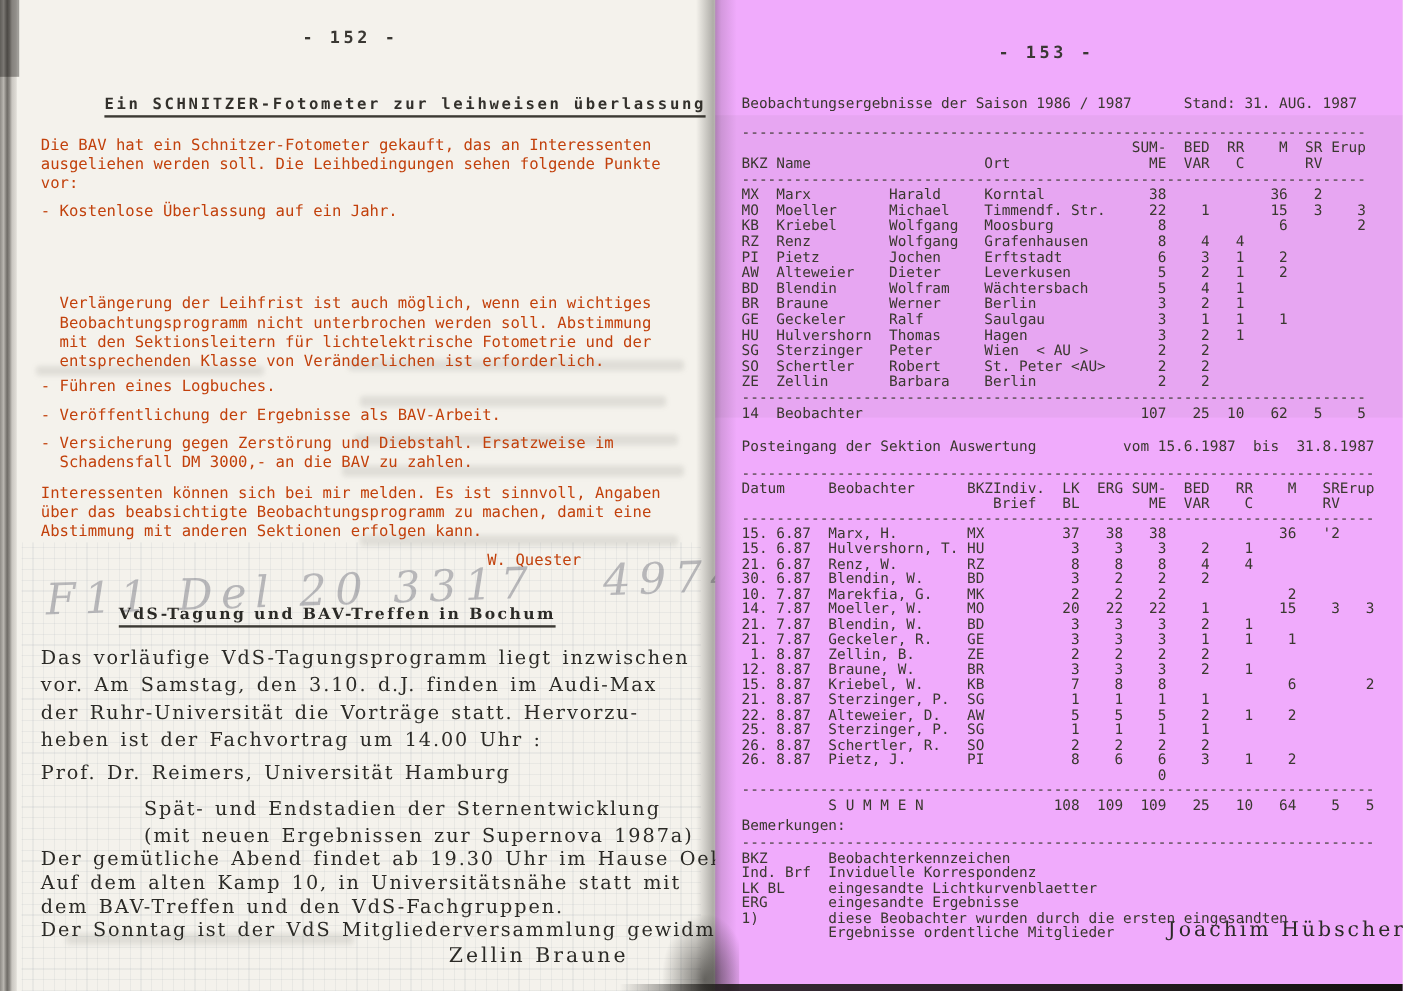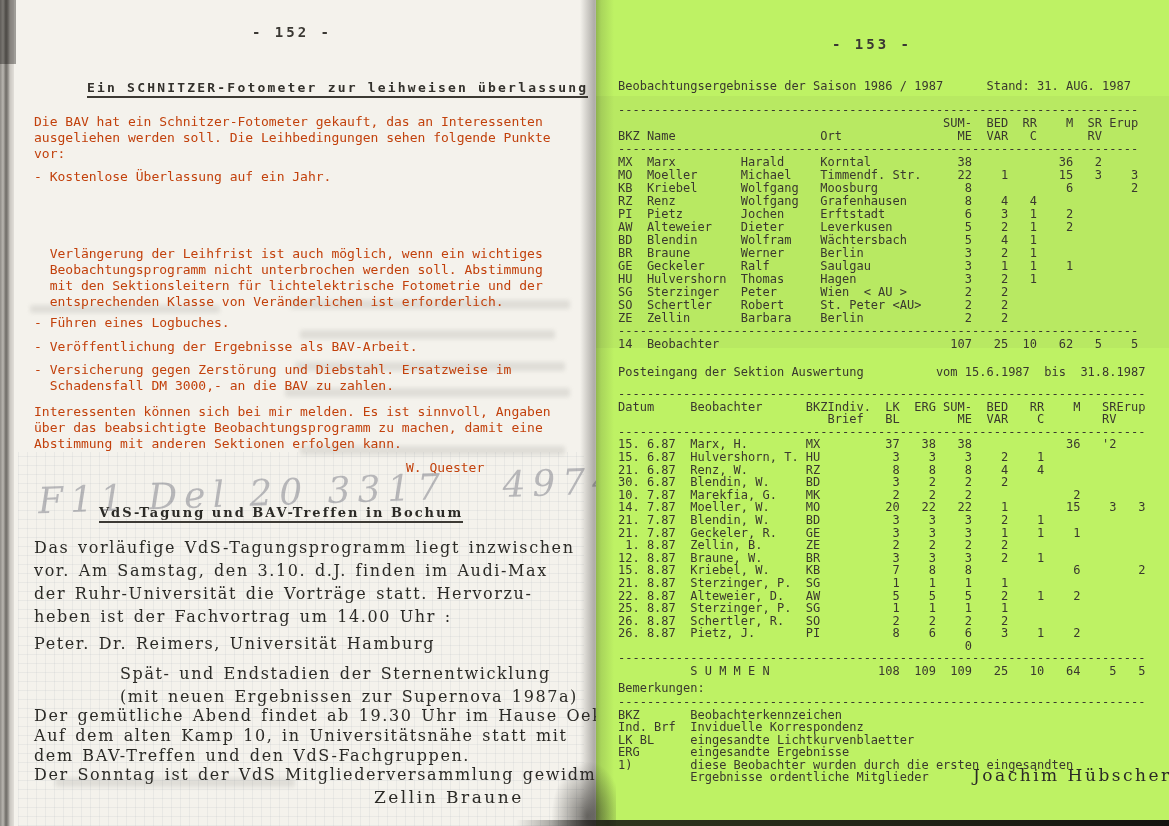--- a/index.html
+++ b/index.html
@@ -4,21 +4,21 @@
 <style>
   html,body{margin:0;padding:0;}
   body{
     width:1169px;height:826px;position:relative;overflow:hidden;
     background:#efede8;
     font-family:"DejaVu Sans Mono",monospace;
   }
   .abs{position:absolute;}
   .page{position:absolute;top:0;height:826px;}
   #left-page{left:0;width:596px;background:#f4f2ec;}
-  #right-page{left:596px;width:573px;background:#bef264;}
+  #right-page{left:596px;width:573px;background:#f0abfc;}
   .band{position:absolute;background:rgba(90,86,78,0.055);}
   .mono{font-family:"DejaVu Sans Mono",monospace;color:#c2410c;white-space:pre;}
   .m13{font-size:13px;line-height:16px;}
   .tbl{font-size:12px;line-height:13px;color:#3a382f;white-space:pre;}
   .tbl2{line-height:12.6px;}
   .rem{line-height:12.5px;}
   .serif{font-family:"DejaVu Serif",serif;color:#2b2a26;white-space:pre;}
   .a2{font-size:16px;line-height:23px;letter-spacing:1.6px;word-spacing:2px;}
   .pageno{font-size:14px;letter-spacing:3px;font-weight:bold;color:#3a3833;}
   .ul{border-bottom:2px solid #3c3a34;padding-bottom:1px;}
@@ -100,21 +100,21 @@
 
   <div class="abs pencil" style="left:38px;top:470px;">F11 Del 20 3317   4974</div>
 
   <div class="abs serif t2title ul" style="left:99px;top:505px;">VdS-Tagung und BAV-Treffen in Bochum</div>
 
   <div class="abs serif a2" style="left:34px;top:536px;">Das vorläufige VdS-Tagungsprogramm liegt inzwischen
 vor. Am Samstag, den 3.10. d.J. finden im Audi-Max
 der Ruhr-Universität die Vorträge statt. Hervorzu-
 heben ist der Fachvortrag um 14.00 Uhr :</div>
 
-  <div class="abs serif a2" style="left:34px;top:632px;">Peter. Dr. Reimers, Universität Hamburg</div>
+  <div class="abs serif a2" style="left:34px;top:632px;">Prof. Dr. Reimers, Universität Hamburg</div>
 
   <div class="abs serif a2" style="left:120px;top:662px;">Spät- und Endstadien der Sternentwicklung
 (mit neuen Ergebnissen zur Supernova 1987a)</div>
 
   <div class="abs serif a2" style="left:34px;top:706px;line-height:20px;">Der gemütliche Abend findet ab 19.30 Uhr im Hause Oekey,
 Auf dem alten Kamp 10, in Universitätsnähe statt mit
 dem BAV-Treffen und den VdS-Fachgruppen.</div>
 
   <div class="abs serif a2" style="left:34px;top:763px;">Der Sonntag ist der VdS Mitgliederversammlung gewidmet.</div>
 

